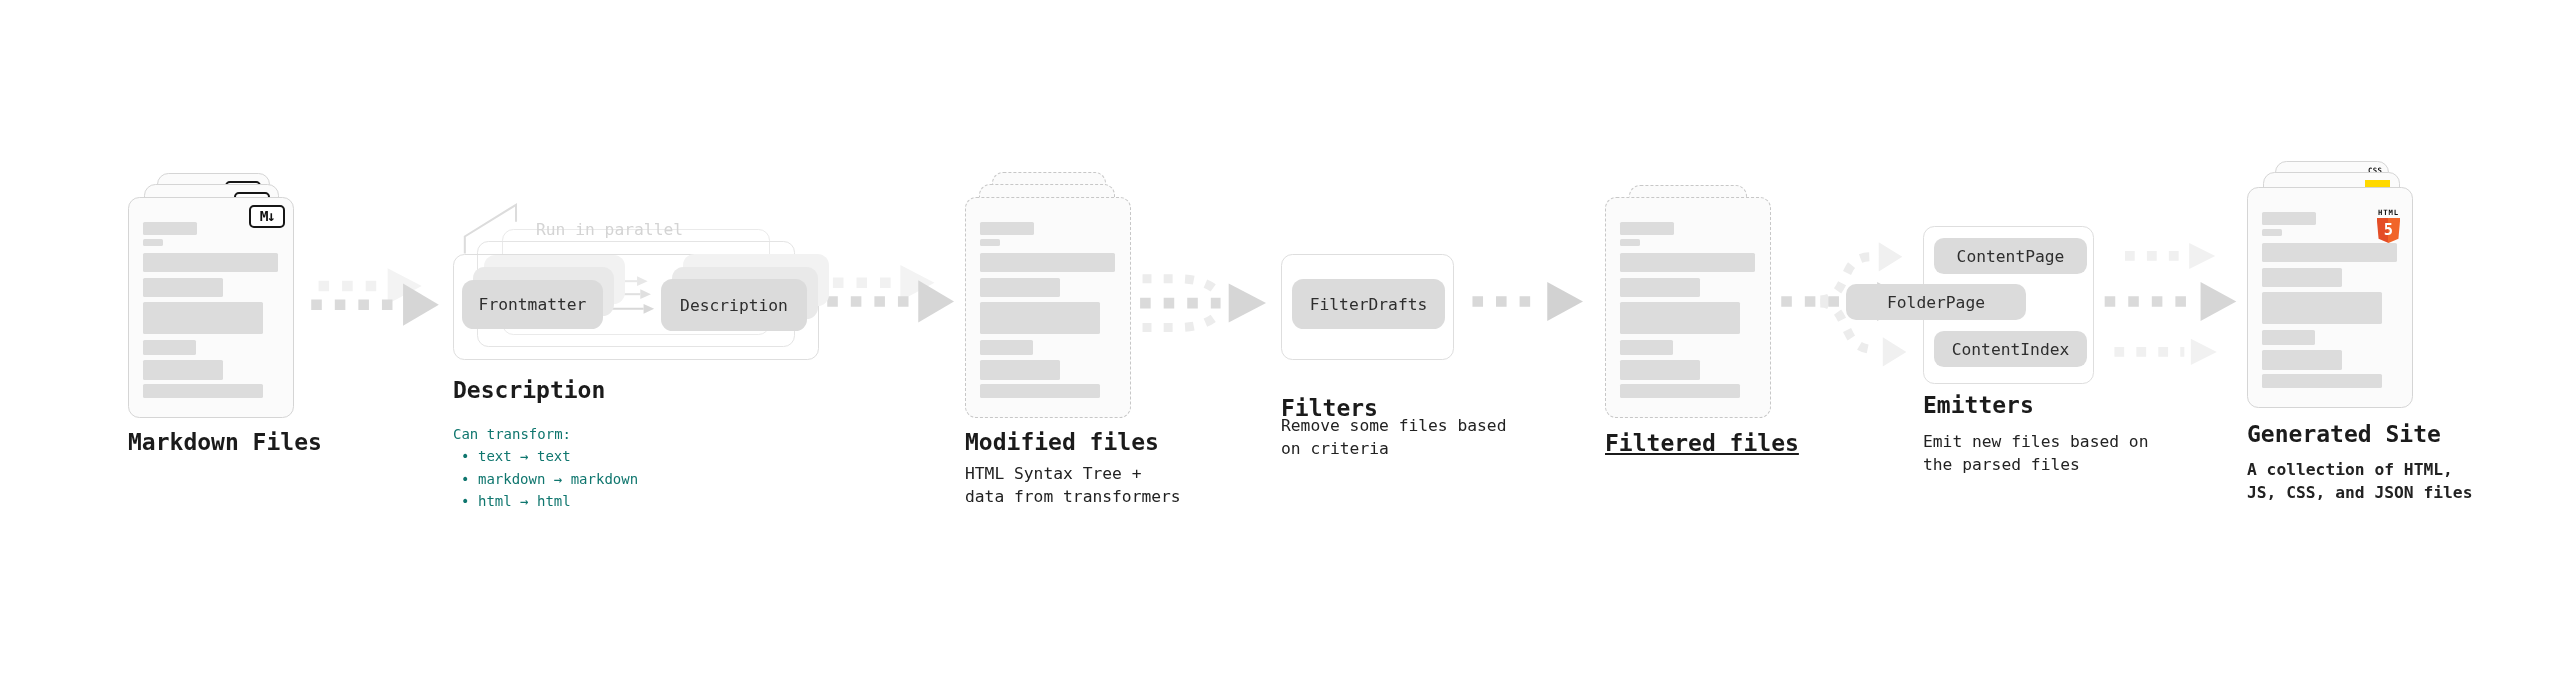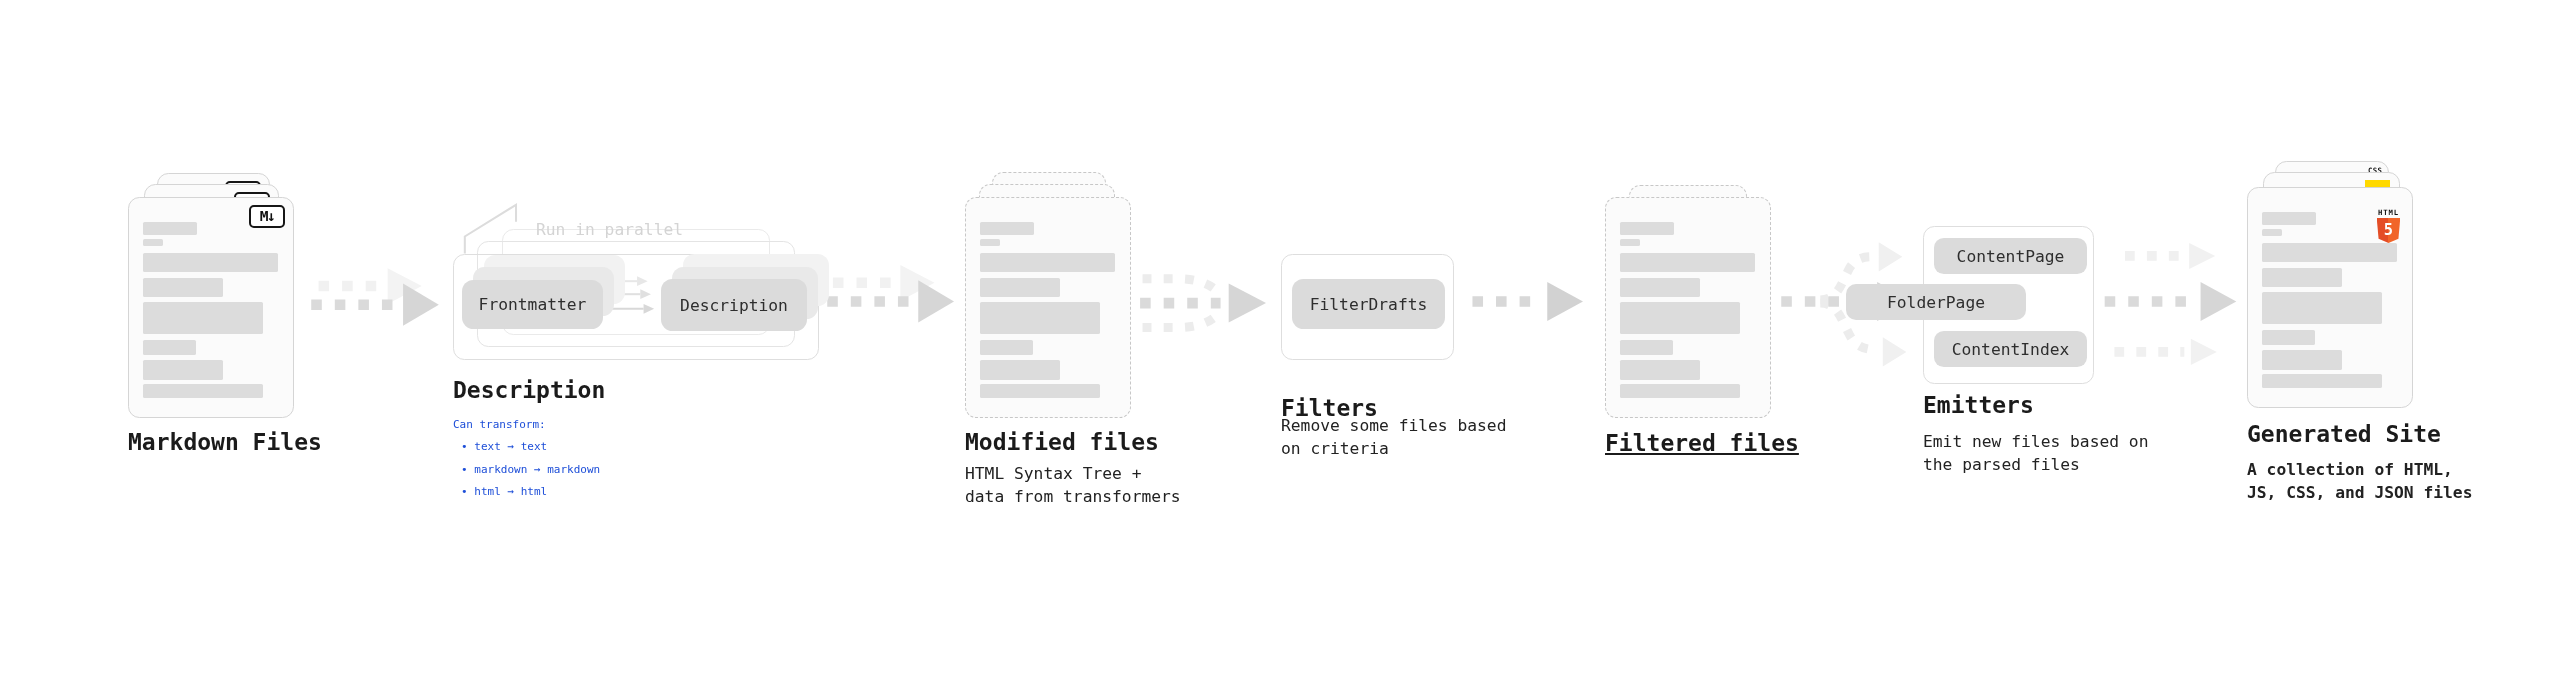--- a/index.html
+++ b/index.html
@@ -12,21 +12,21 @@
   .card.dashed{border:1.6px dashed #c7c7c7;}
   .bar{position:absolute;left:14px;background:#dcdcdc;border-radius:1.6px;}
   .md-icon{
     position:absolute;top:6.5px;right:8.1px;width:36px;height:23.6px;background:#ffffff;
     border:2.4px solid #161616;border-radius:4.9px;box-sizing:border-box;
     display:flex;align-items:center;justify-content:center;
     font-weight:bold;font-size:14.6px;letter-spacing:-1.6px;color:#111;padding-bottom:0.8px;
   }
   .node-label{position:absolute;font-size:23px;font-weight:bold;color:#1b1b1b;white-space:nowrap;}
   .node-sub{position:absolute;font-size:16.3px;line-height:23px;color:#222;white-space:nowrap;}
-  .desc-block{position:absolute;font-size:11px;line-height:22.3px;color:#1d4ed8;white-space:nowrap;}
+  .desc-block{position:absolute;font-size:14px;line-height:22.3px;color:#0f766e;white-space:nowrap;margin-top:9px;}
   .desc-block .bullet-line{padding-left:8.1px;}
   .outline-box{position:absolute;border:1.6px solid #dedede;border-radius:11.4px;box-sizing:border-box;background:transparent;}
   .pill{
     position:absolute;background:#dbdbdb;border-radius:11.4px;color:#2e2e2e;font-size:16.3px;
     display:flex;align-items:center;justify-content:center;white-space:nowrap;box-sizing:border-box;
   }
   .pill.ghost1{background:#e9e9e9;}
   .pill.ghost2{background:#f2f2f2;}
   .note-text{position:absolute;font-size:16.3px;color:#d4d4d4;white-space:nowrap;}
   

